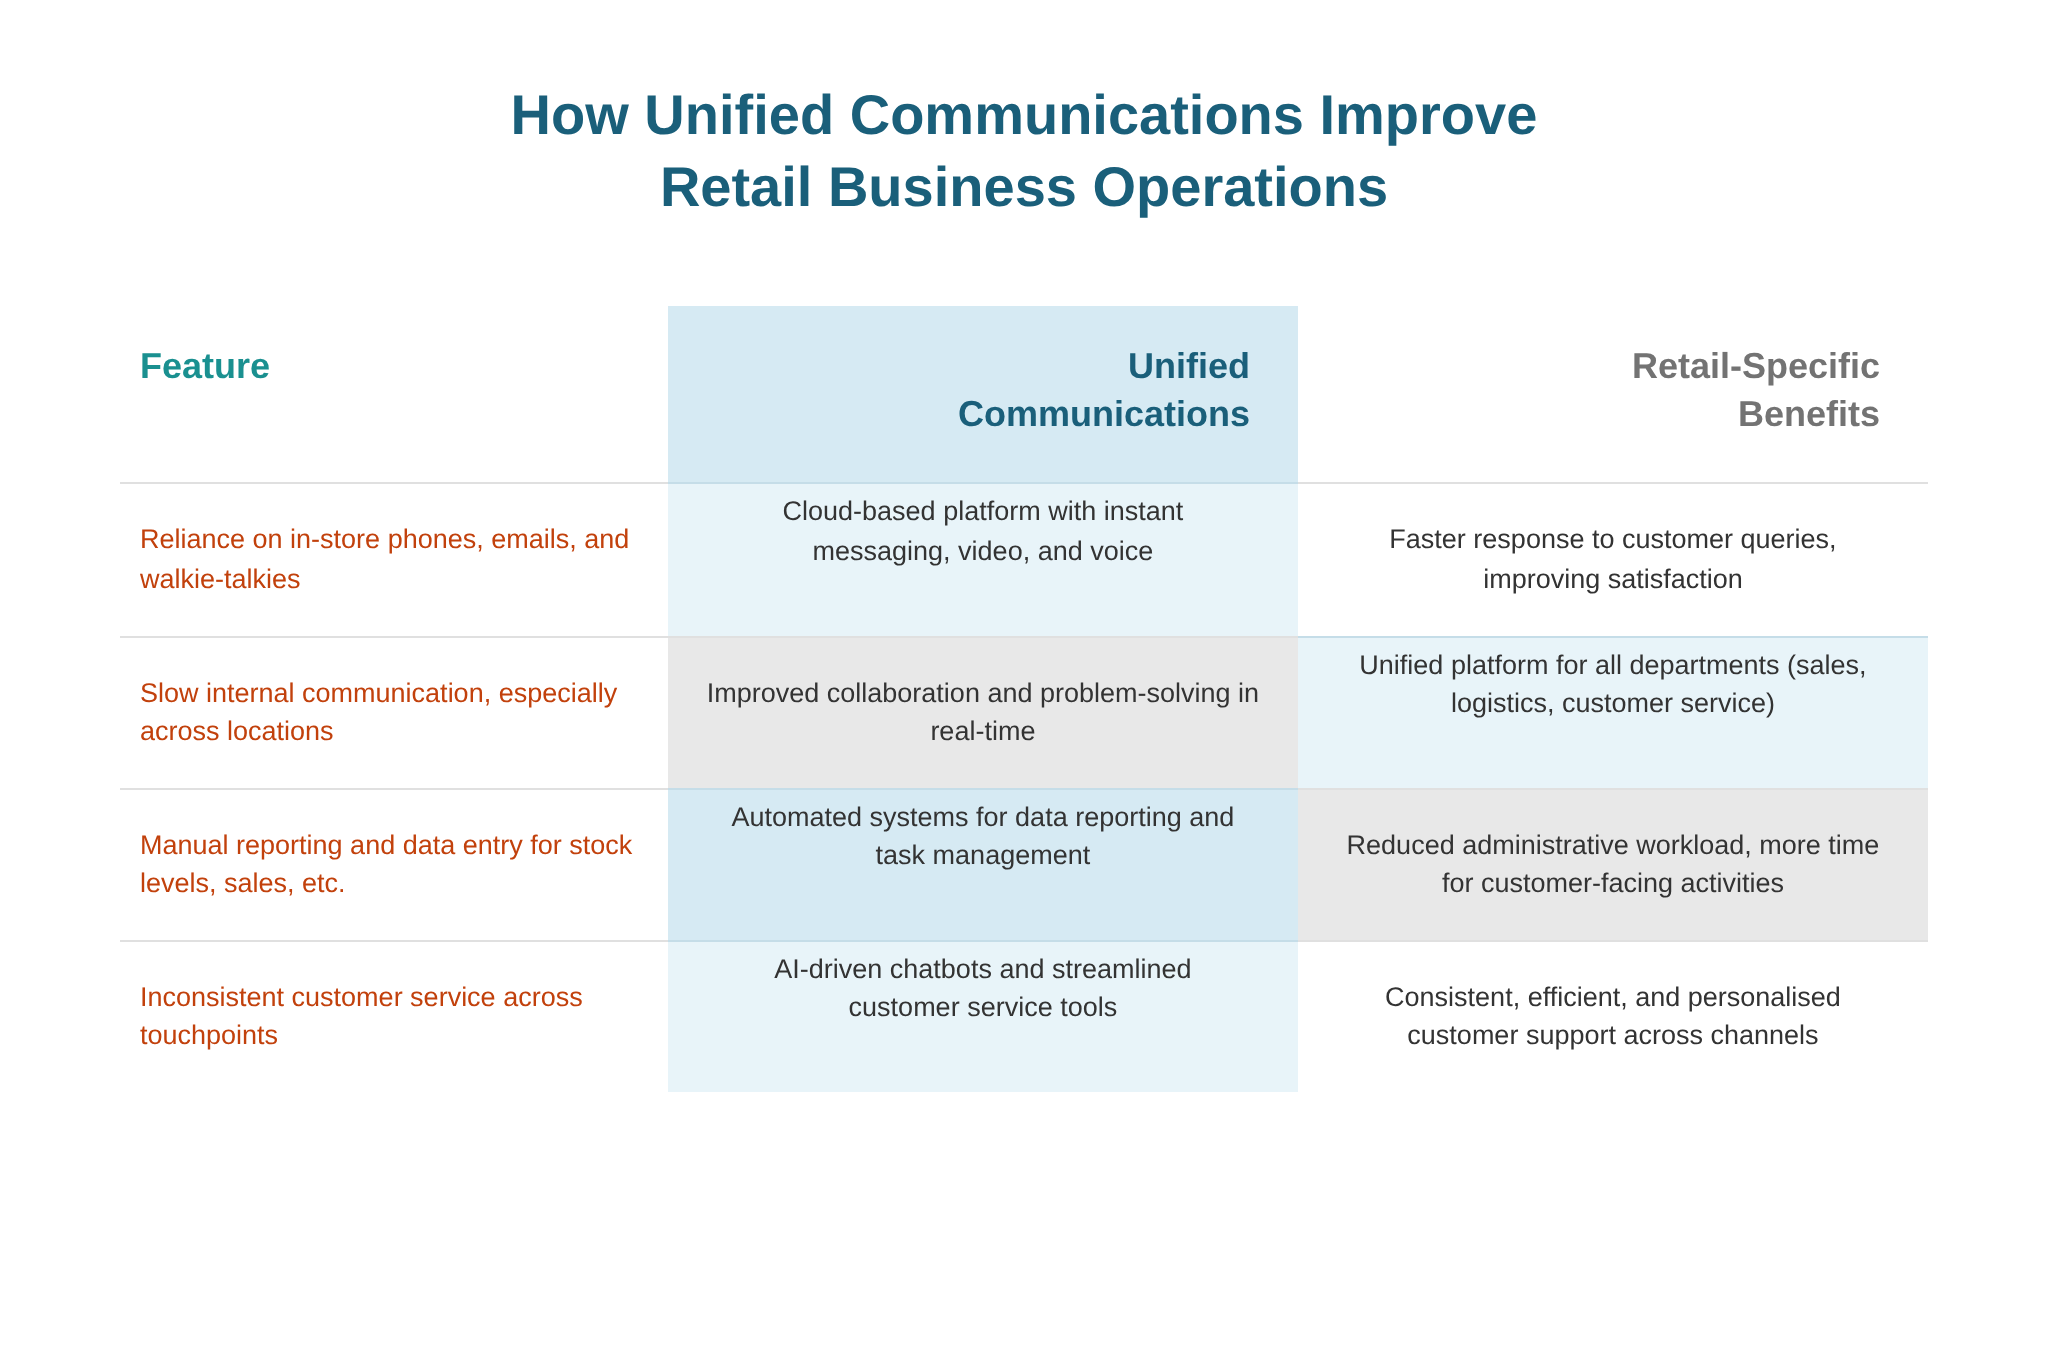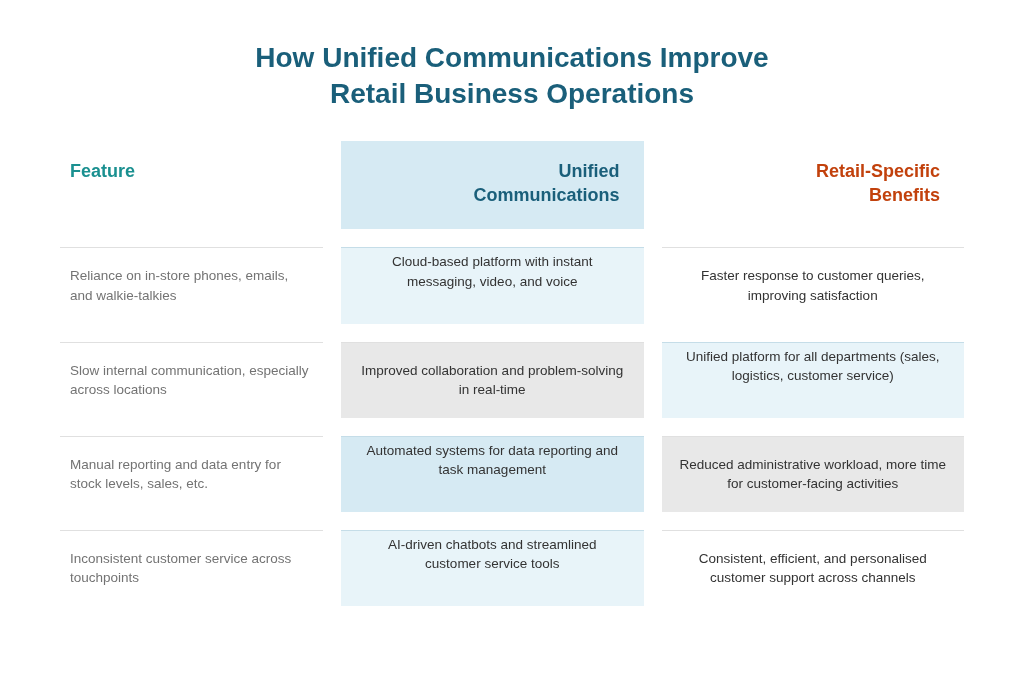--- a/index.html
+++ b/index.html
@@ -13,28 +13,28 @@
       align-items: center;
       padding: 40px 60px 40px 60px;
     }
 
     .page-title {
       text-align: center;
       color: #1a5f7a;
       font-size: 28px;
       font-weight: 700;
       line-height: 1.3;
-      margin-bottom: 28px;
+      margin-bottom: 40px;
     }
 
     .table-container {
       width: 100%;
       display: grid;
       grid-template-columns: 1fr 1.15fr 1.15fr;
-      gap: 18px;
+      gap: 0;
     }
 
     
     .col-header {
       padding: 18px 24px 22px 24px;
       text-align: right;
       font-size: 18px;
       font-weight: 700;
       line-height: 1.35;
     }
@@ -44,28 +44,28 @@
       text-align: left;
       padding-left: 10px;
     }
 
     .col-header.uc-header {
       background: #d6eaf3;
       color: #1a5f7a;
     }
 
     .col-header.benefits-header {
-      color: #c2410c;
+      color: #737373;
     }
 
     
     .row-feature {
       padding: 18px 10px 18px 10px;
       font-size: 13.5px;
-      color: #737373;
+      color: #c2410c;
       line-height: 1.45;
       border-top: 1px solid #e0e0e0;
     }
 
     .row-uc {
       padding: 4px 24px;
       font-size: 13.5px;
       color: #333;
       line-height: 1.45;
       text-align: center;

